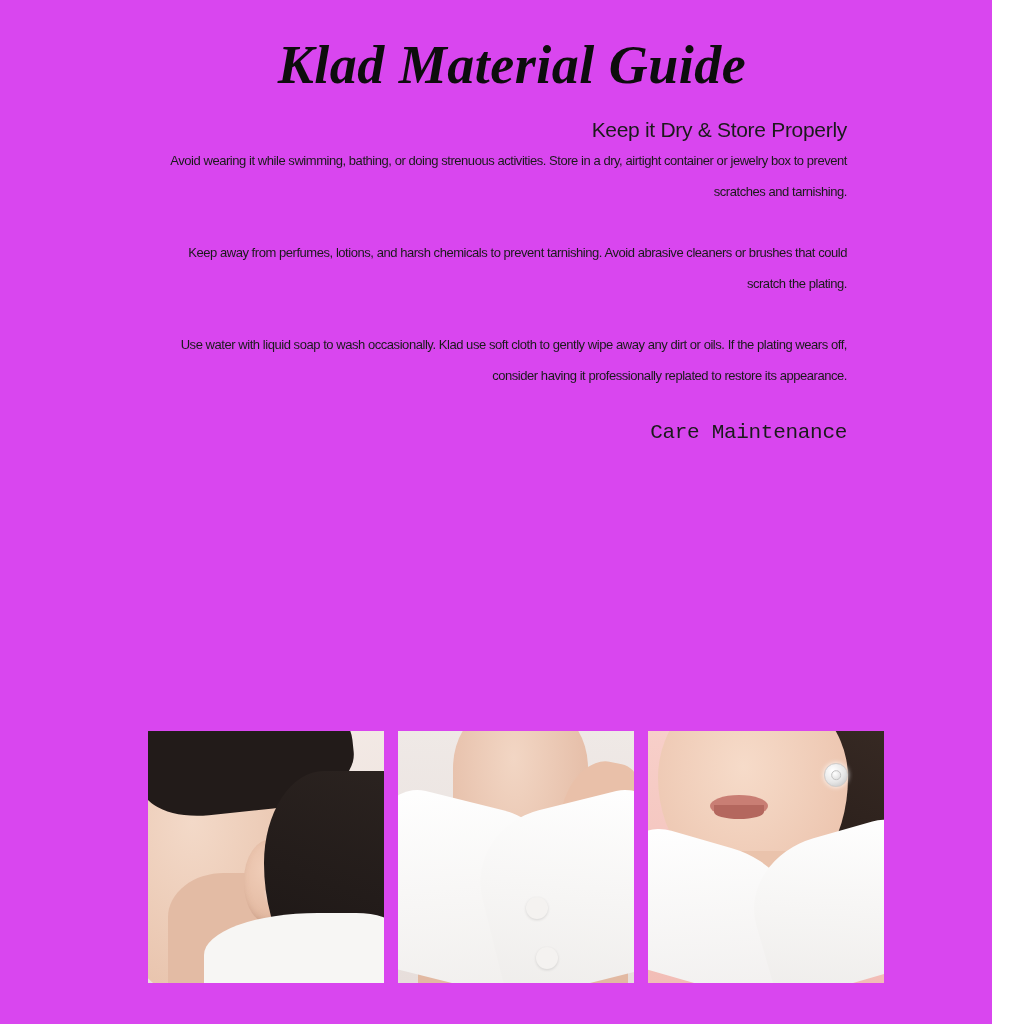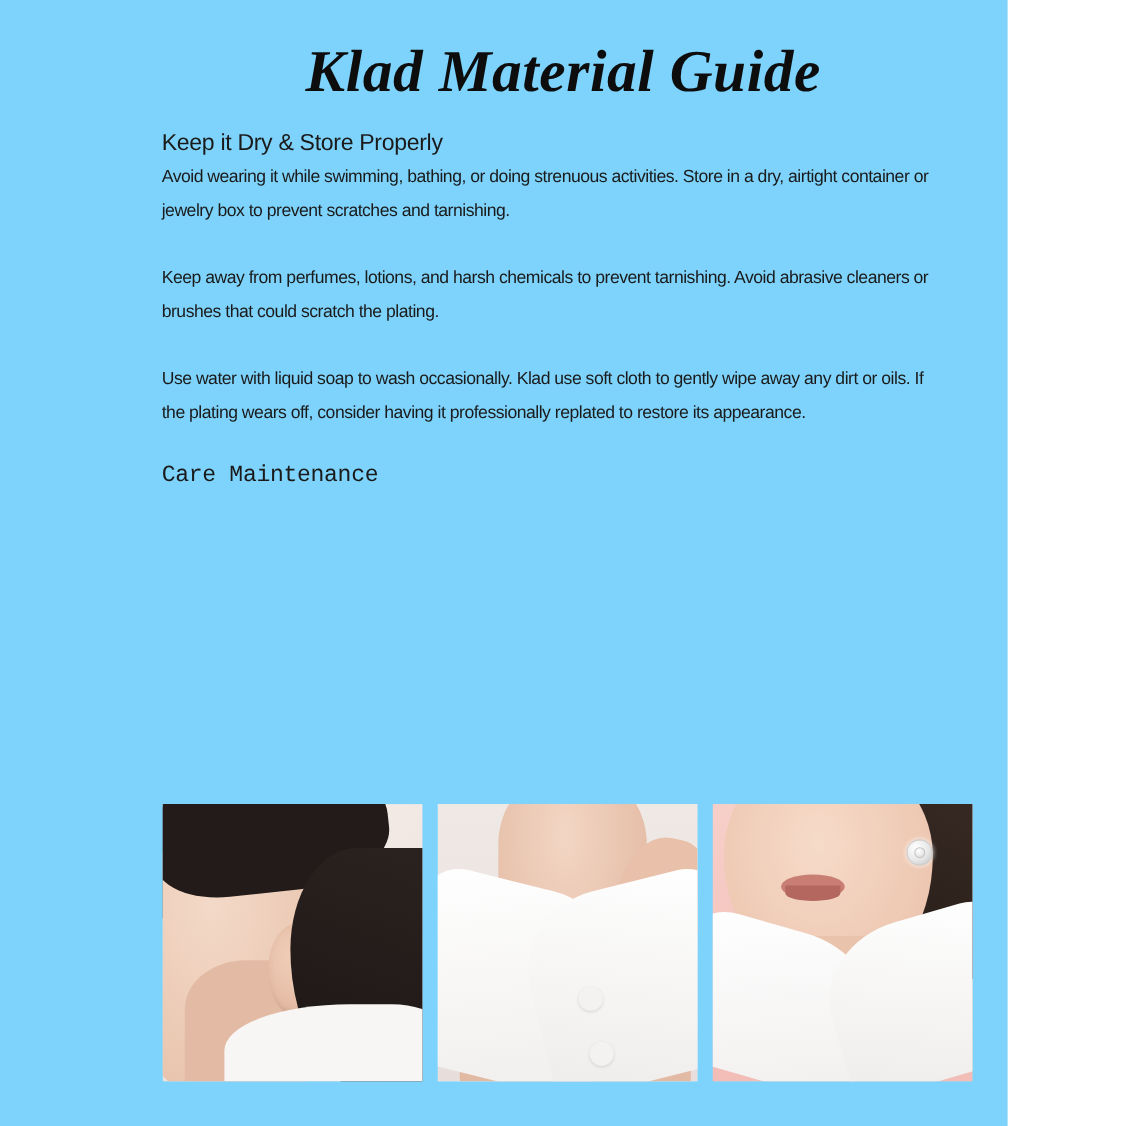--- a/index.html
+++ b/index.html
@@ -8,23 +8,23 @@
     padding: 0;
     width: 1024px;
     height: 1024px;
     background: #ffffff;
     font-family: "Liberation Sans", sans-serif;
     overflow: hidden;
   }
 
   .page {
     position: relative;
-    width: 916px;
+    width: 992px;
     height: 1024px;
-    background: #7dd3fc;
+    background: #d946ef;
   }
 
   .title {
     position: absolute;
     top: 34px;
     left: 0;
     width: 1024px;
     text-align: center;
     font-family: "Liberation Serif", serif;
     font-style: italic;
@@ -34,33 +34,33 @@
     color: #0d0d0d;
   }
 
   .content {
     position: absolute;
     top: 118px;
     left: 147px;
     width: 700px;
   }
 
-  .section { margin-bottom: 30px; }
+  .section { margin-bottom: 30px; text-align: right; }
   .section:last-child { margin-bottom: 0; font-family: Liberation Mono, monospace; }
 
   .section-heading {
     font-size: 21px;
     font-weight: 400;
     color: #1a1a1a;
     margin: 0 0 3px 0;
     letter-spacing: -0.3px;
   }
 
   .section-body {
-    font-size: 16px;
+    font-size: 13px;
     line-height: 31px;
     color: #1a1a1a;
     margin: 0;
     letter-spacing: -0.45px;
   }
 
   .photo-strip {
     position: absolute;
     top: 731px;
     left: 148px;

